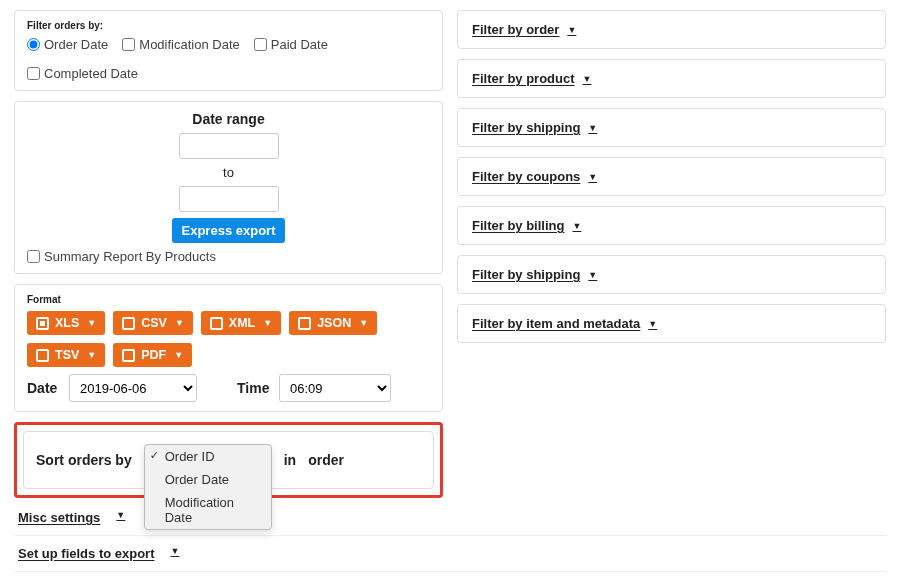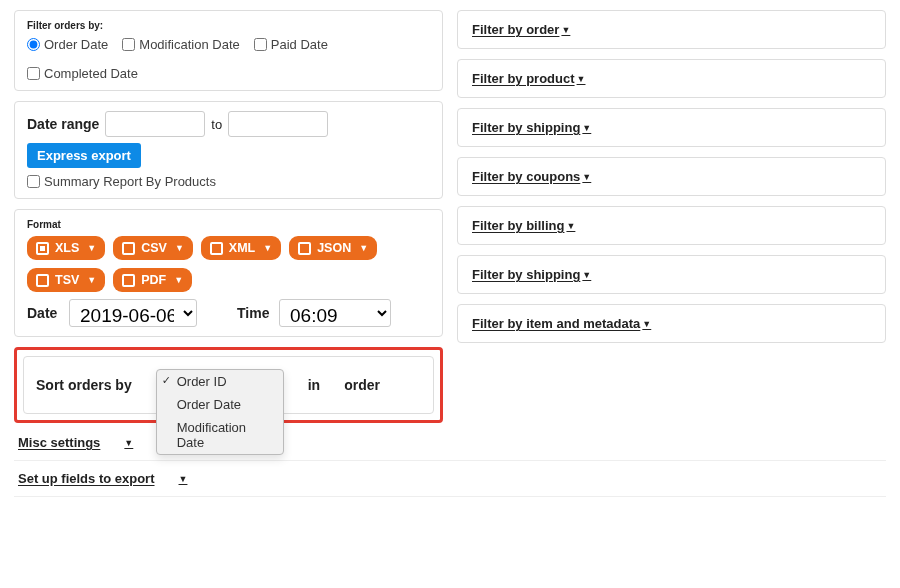--- a/index.html
+++ b/index.html
@@ -5,39 +5,39 @@
   * { box-sizing: border-box; margin: 0; padding: 0; }
   body { font-family: -apple-system, BlinkMacSystemFont, "Segoe UI", sans-serif; font-size: 13px; color: #222; background: #fff; padding: 10px 14px; }
   .wrap { display: flex; gap: 14px; }
   .left { flex: 1; min-width: 0; }
   .right { flex: 1; min-width: 0; }
   .panel { border: 1px solid #ddd; border-radius: 4px; padding: 9px 12px; margin-bottom: 10px; background: #fff; }
   .panel-title { font-weight: 700; font-size: 10px; margin-bottom: 6px; }
   .radio-row { display: flex; gap: 14px; align-items: center; flex-wrap: wrap; }
   .radio-item, .chk-item { display: flex; align-items: center; gap: 4px; color: #444; }
   input[type=radio], input[type=checkbox] { width: 13px; height: 13px; }
-  .inline-row { display: flex; align-items: center; gap: 6px; flex-wrap: wrap; }
+  .inline-row { display: flex; align-items: center; gap: 6px; flex-wrap: wrap; flex-direction: column; }
   .lbl { font-weight: 700; font-size: 14px; }
   input[type=text] { border: 1px solid #ccc; border-radius: 3px; padding: 4px 6px; font-size: 13px; height: 26px; }
-  select { border: 1px solid #ccc; border-radius: 3px; padding: 4px 6px; font-size: 19px; height: 28px; background: #fff; }
+  select { border: 1px solid #ccc; border-radius: 3px; padding: 4px 6px; font-size: 13px; height: 28px; background: #fff; }
   .ti { width: 100px; }
   .filename { width: 100%; margin-top: 6px; }
   .btn { display: inline-flex; align-items: center; border: none; border-radius: 3px; padding: 5px 10px; font-size: 13px; font-weight: 600; cursor: pointer; color: #fff; }
   .btn-blue { background: #0d8ae6; }
   .fmt-row { display: flex; flex-wrap: wrap; gap: 8px; margin-top: 4px; }
-  .fmt-btn { background: #eb6b1c; color: #fff; display: inline-flex; align-items: center; gap: 6px; border-radius: 9px; padding: 5px 9px; cursor: pointer; font-weight: 700; font-size: 12.5px; }
+  .fmt-btn { background: #eb6b1c; color: #fff; display: inline-flex; align-items: center; gap: 6px; border-radius: 3px; padding: 5px 9px; cursor: pointer; font-weight: 700; font-size: 12.5px; }
   .fmt-btn .box { width: 13px; height: 13px; border: 2px solid #fff; border-radius: 2px; display: inline-block; position: relative; }
   .fmt-btn.sel .box::after { content: ""; position: absolute; inset: 2px; background: #fff; }
   .caret { font-size: 9px; margin-left: 2px; }
   .accordion { border: 1px solid #ddd; border-radius: 4px; padding: 11px 14px; margin-bottom: 10px; background: #fff; }
-  .acc-link { font-weight: 700; color: #222; text-decoration: underline; text-underline-offset: 2px; cursor: pointer; display: inline-flex; align-items: center; }
+  .acc-link { font-weight: 700; color: #222; text-decoration: underline; text-underline-offset: 2px; cursor: pointer; display: inline-flex; align-items: center; gap: 6px; }
   .acc-link .caret { font-size: 9px; text-decoration: none; }
-  .linkish { font-weight: 700; color: #222; text-decoration: underline; text-underline-offset: 2px; cursor: pointer; display: inline-flex; align-items: center; gap: 22px; }
+  .linkish { font-weight: 700; color: #222; text-decoration: underline; text-underline-offset: 2px; cursor: pointer; display: inline-flex; align-items: flex-start; gap: 14px; }
   .hl { border: 3px solid #e33a2f; border-radius: 4px; padding: 6px; margin-bottom: 10px; }
-  .sort-panel { border: 1px solid #ddd; border-radius: 4px; padding: 14px 12px; background: #fff; display: flex; align-items: center; gap: 24px; position: relative; }
+  .sort-panel { border: 1px solid #ddd; border-radius: 4px; padding: 14px 12px; background: #fff; display: flex; align-items: center; gap: 12px; position: relative; }
   .dropdown { position: relative; }
   .dropdown-box { position: absolute; top: -2px; left: 0; width: 128px; background: #f1f1f1; border: 1px solid #bbb; border-radius: 4px; box-shadow: 0 4px 10px rgba(0,0,0,0.12); z-index: 10; overflow: hidden; }
   .dd-item { padding: 4px 8px 4px 20px; font-size: 13px; cursor: pointer; position: relative; color: #333; }
   .dd-item.sel::before { content: "✓"; position: absolute; left: 5px; top: 4px; font-size: 11px; }
   .dt-row { display: flex; align-items: center; gap: 8px; margin-top: 7px; }
   .dt-row .lbl { min-width: 34px; }
   .chkline { margin-top: 6px; }
   .sel-dir { width: 120px; }
   .date-sel { width: 128px; }
   .time-sel { width: 112px; }

